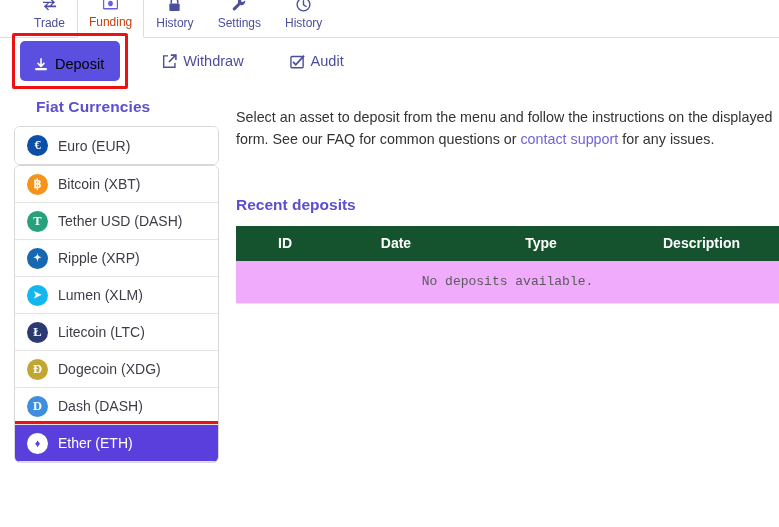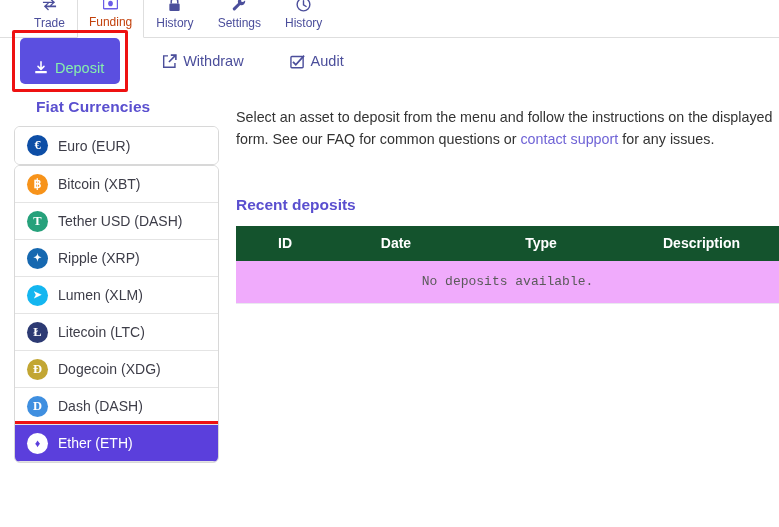--- a/index.html
+++ b/index.html
@@ -74,25 +74,25 @@
   .btn-deposit-wrap {
     position: relative;
     display: inline-block;
   }
   .btn-deposit {
     display: inline-flex;
     align-items: center;
     justify-content: center;
     gap: 7px;
     background: #5b4fe0;
-    color: #86efac;
+    color: #000000;
     font-size: 14.5px;
     border: none;
     border-radius: 5px;
-    padding: 23px 16px 9px 14px;
+    padding: 16px 16px 9px 14px;
     cursor: pointer;
     line-height: 1;
     font-family: "Liberation Sans", sans-serif;
   }
   .btn-deposit .tab-ico { width: 14px; height: 14px; flex: 0 0 14px; display:inline-flex; align-items:center; justify-content:center; }
   .annot-box {
     position: absolute;
     border: 3px solid #ee1111;
     pointer-events: none;
     border-radius: 2px;

